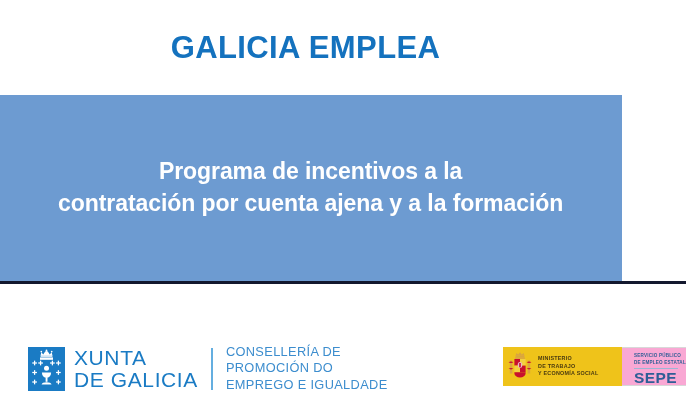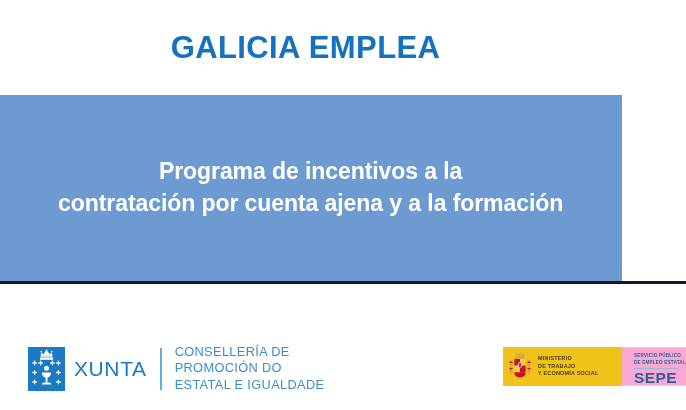--- a/index.html
+++ b/index.html
@@ -276,28 +276,29 @@
             <g transform="translate(30.4,35.0)">
                 <rect x="-0.62" y="-2.35" width="1.24" height="4.7"></rect>
                 <rect x="-2.35" y="-0.62" width="4.7" height="1.24"></rect>
               </g>
           </g>
         </svg>
       </div>
 
       <div class="xunta-words">
         <span class="w1">XUNTA</span>
+        <span class="w2">DE GALICIA</span>
       </div>
 
       <div class="lockup-divider"></div>
 
       <div class="conselleria">
         <span>CONSELLERÍA DE</span>
         <span>PROMOCIÓN DO</span>
-        <span>ESTATAL E IGUALDADE</span>
+        <span>EMPREGO E IGUALDADE</span>
       </div>
     </div>
 
     <div class="gob-lockup">
 
       <div class="ministerio">
         <div class="escudo">
           <svg width="26" height="31" viewBox="0 0 26 31" aria-hidden="true">
 
             <g fill="#C8102E">

